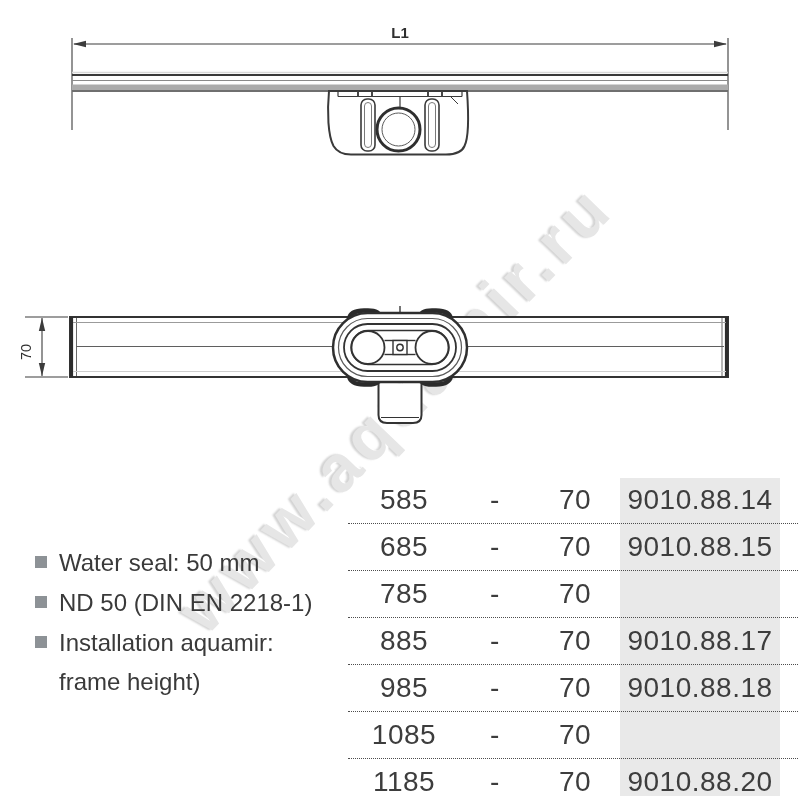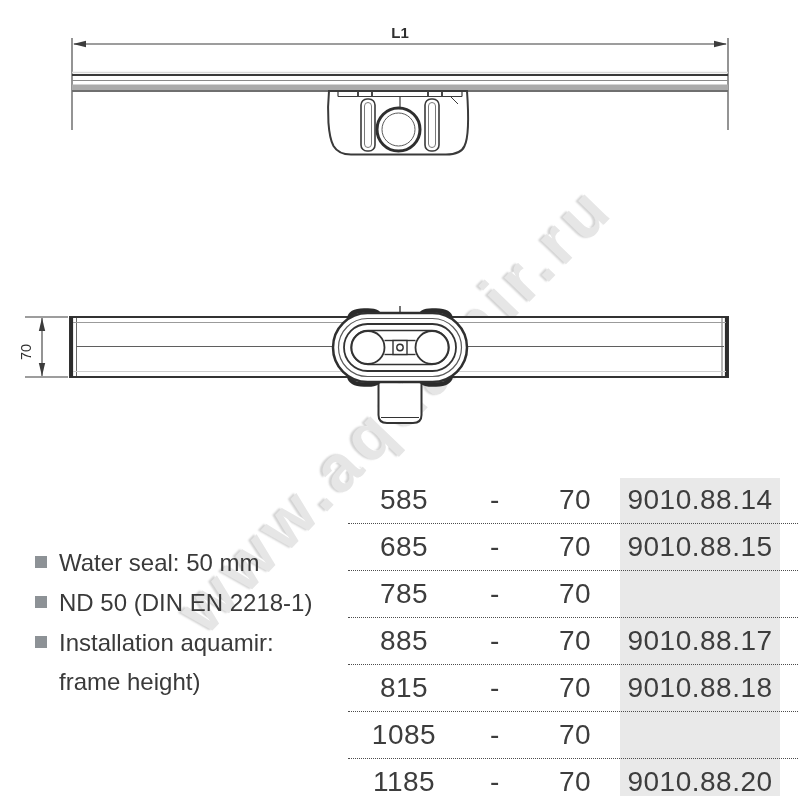--- a/index.html
+++ b/index.html
@@ -189,21 +189,21 @@
     <span class="tcell">-</span>
     <span class="tcell">70</span>
   </div>
   <div class="trow">
     <span class="tcell">885</span>
     <span class="tcell">-</span>
     <span class="tcell">70</span>
     <span class="tcell">9010.88.17</span>
   </div>
   <div class="trow">
-    <span class="tcell">815</span>
+    <span class="tcell">985</span>
     <span class="tcell">-</span>
     <span class="tcell">70</span>
     <span class="tcell">9010.88.18</span>
   </div>
   <div class="trow">
     <span class="tcell">1085</span>
     <span class="tcell">-</span>
     <span class="tcell">70</span>
   </div>
   <div class="trow">

